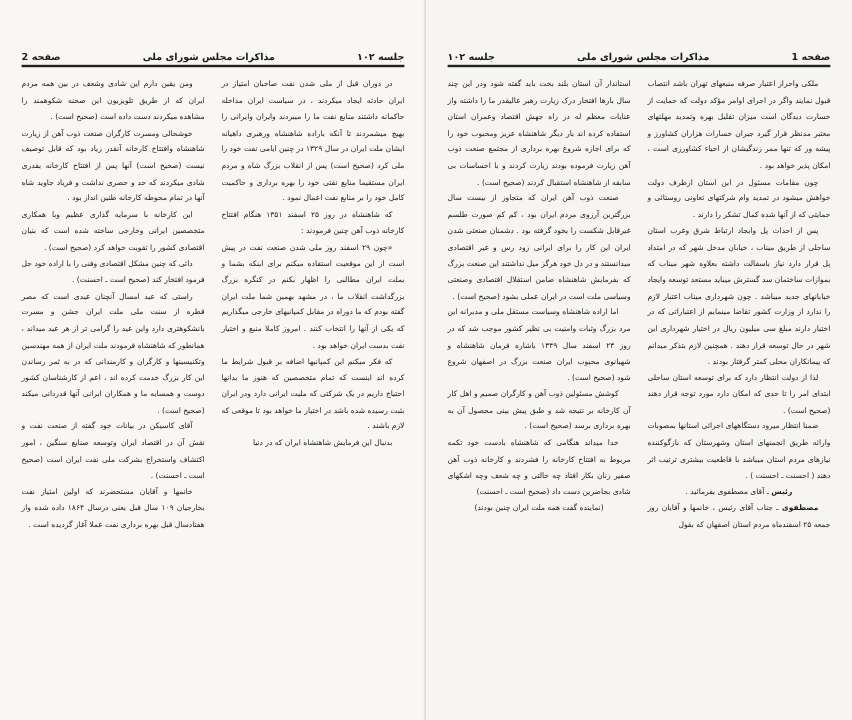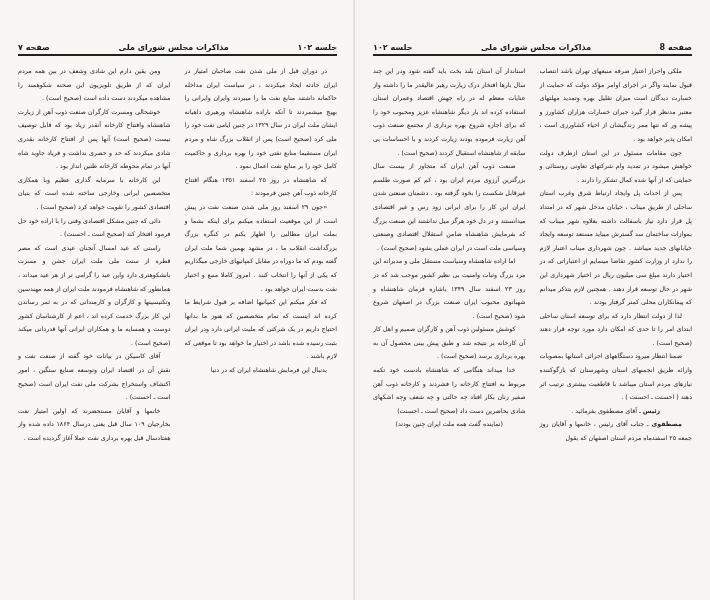--- a/index.html
+++ b/index.html
@@ -25,21 +25,21 @@
 </style>
 </head>
 <body>
 
 <div class="spread">
 
   <div class="page left">
     <div class="header">
       <span>جلسه ۱۰۲</span>
       <span>مذاکرات مجلس شورای ملی</span>
-      <span>صفحه ۷</span>
+      <span>صفحه 2</span>
     </div>
     <div class="columns">
 
       <div class="col">
         <p>در دوران قبل از ملی شدن نفت صاحبان امتیاز در ایران حادثه ایجاد میکردند ، در سیاست ایران مداخله حاکمانه داشتند منابع نفت ما را میبردند وایران وایرانی را بهیچ میشمردند تا آنکه باراده شاهنشاه ورهبری داهیانه ایشان ملت ایران در سال ۱۳۲۹ در چنین ایامی نفت خود را ملی کرد (صحیح است) پس از انقلاب بزرگ شاه و مردم ایران مستقیما منابع نفتی خود را بهره برداری و حاکمیت کامل خود را بر منابع نفت اعمال نمود .</p>
         <p>که شاهنشاه در روز ۲۵ اسفند ۱۳۵۱ هنگام افتتاح کارخانه ذوب آهن چنین فرمودند :</p>
         <p>«چون ۲۹ اسفند روز ملی شدن صنعت نفت در پیش است از این موقعیت استفاده میکنم برای اینکه بشما و بملت ایران مطالبی را اظهار بکنم در کنگره بزرگ بزرگداشت انقلاب ما ، در مشهد بهمین شما ملت ایران گفته بودم که ما دوراه در مقابل کمپانیهای خارجی میگذاریم که یکی از آنها را انتخاب کنند . امروز کاملا منبع و اختیار نفت بدست ایران خواهد بود .</p>
         <p>که فکر میکنم این کمپانیها اضافه بر قبول شرایط ما کرده اند اینست که تمام متخصصین که هنوز ما بدانها احتیاج داریم در یک شرکتی که ملیت ایرانی دارد ودر ایران بثبت رسیده شده باشد در اختیار ما خواهد بود تا موقعی که لازم باشند .</p>
         <p>بدنبال این فرمایش شاهنشاه ایران که در دنیا</p>
       </div>
@@ -53,21 +53,21 @@
         <p>آقای کاسیکن در بیانات خود گفته از صنعت نفت و نقش آن در اقتصاد ایران وتوسعه صنایع سنگین ، امور اکتشاف واستخراج بشرکت ملی نفت ایران است (صحیح است ـ احسنت) .</p>
         <p>خانمها و آقایان مستحضرند که اولین امتیاز نفت بخارجیان ۱۰۹ سال قبل یعنی درسال ۱۸۶۴ داده شده واز هفتادسال قبل بهره برداری نفت عملا آغاز گردیده است .</p>
       </div>
     </div>
   </div>
 
   <div class="gutter"></div>
 
   <div class="page right">
     <div class="header">
-      <span>صفحه 8</span>
+      <span>صفحه 1</span>
       <span>مذاکرات مجلس شورای ملی</span>
       <span>جلسه ۱۰۲</span>
     </div>
     <div class="columns">
 
       <div class="col">
         <p>ملکی واحراز اعتبار صرفه منبعهای تهران باشد انتصاب قبول نمایند واگر در اجرای اوامر مؤکد دولت که حمایت از خسارت دیدگان است میزان تقلیل بهره وتمدید مهلتهای معتبر مدنظر قرار گیرد جبران خسارات هزاران کشاورز و پیشه ور که تنها ممر زندگیشان از احیاء کشاورزی است ، امکان پذیر خواهد بود .</p>
         <p>چون مقامات مسئول در این استان ازطرف دولت خواهش میشود در تمدید وام شرکتهای تعاونی روستائی و حمایتی که از آنها شده کمال تشکر را دارند .</p>
         <p>پس از احداث پل وایجاد ارتباط شرق وغرب استان ساحلی از طریق میناب ، خیابان مدخل شهر که در امتداد پل قرار دارد نیاز باسفالت داشته بعلاوه شهر میناب که بموازات ساختمان سد گسترش میباید مستعد توسعه وایجاد خیابانهای جدید میباشد . چون شهرداری میناب اعتبار لازم را ندارد از وزارت کشور تقاضا مینمایم از اعتباراتی که در اختیار دارند مبلغ سی میلیون ریال در اختیار شهرداری این شهر در حال توسعه قرار دهند . همچنین لازم بتذکر میدانم که پیمانکاران محلی کمتر گرفتار بودند .</p>
         <p>لذا از دولت انتظار دارد که برای توسعه استان ساحلی ابتدای امر را تا حدی که امکان دارد مورد توجه قرار دهند (صحیح است) .</p>

